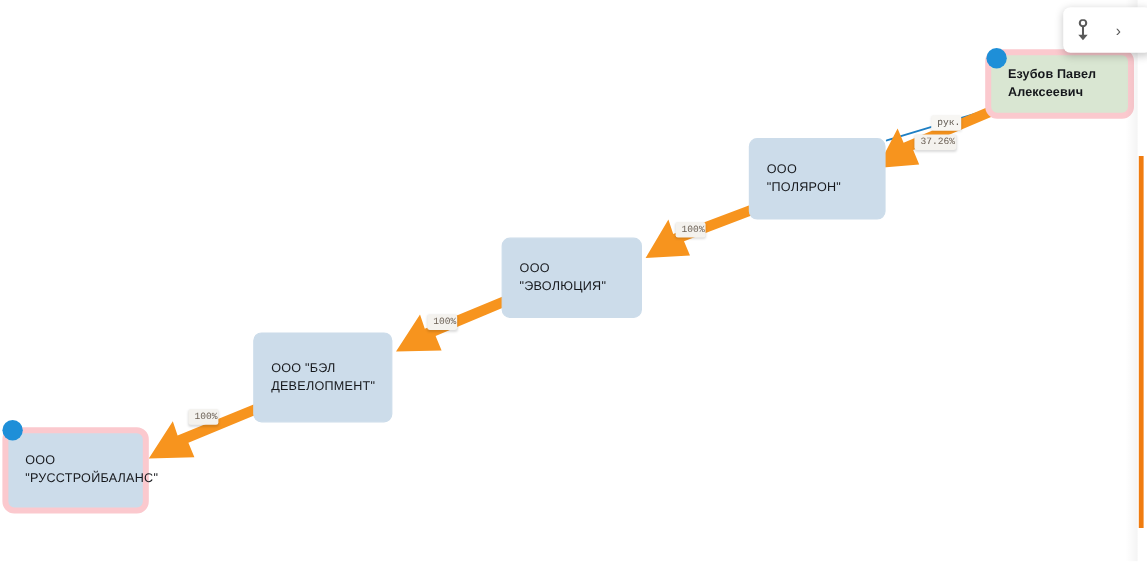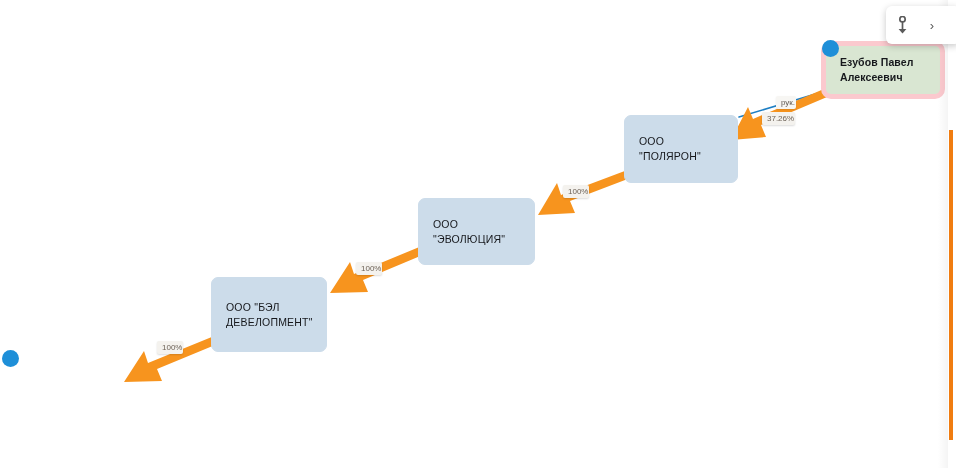--- a/index.html
+++ b/index.html
@@ -76,21 +76,21 @@
   .edge-label {
     position: absolute;
     font-size: 8px;
     color: #6d6257;
     background: #f4f2ee;
     padding: 2px 1px 2px 5px;
     border-radius: 2px;
     box-shadow: 0 1px 2px rgba(0,0,0,0.14);
     white-space: nowrap;
     z-index: 8;
-    font-family: Liberation Sans, sans-serif;
+    font-family: Liberation Mono, monospace;
   }
   .edge-label.plain {
     background: #f7f6f3;
     color: #5e574f;
     box-shadow: 0 1px 2px rgba(0,0,0,0.10);
   }
 
   
   #float-toolbar {
     position: absolute;
@@ -197,20 +197,24 @@
 
   <div class="node node-org" style="left:418px; top:198px; width:117px; height:67px;">
     <span class="node-label">ООО  "ЭВОЛЮЦИЯ"</span>
   </div>
 
   <div class="node node-org" style="left:211px; top:277px; width:116px; height:75px;">
     <span class="node-label">ООО  "БЭЛ
 ДЕВЕЛОПМЕНТ"</span>
   </div>
 
+  <div class="node node-highlight" style="left:2px; top:356px; width:122px; height:72px;">
+    <span class="node-label">ООО
+"РУССТРОЙБАЛАНС"</span>
+  </div>
   <div class="node-dot" style="left:2px; top:350px;"></div>
 
   <div class="edge-label plain" style="left:776px; top:96px;">рук.</div>
 
   <div class="edge-label" style="left:762px; top:112px;">37.26%</div>
 
   <div class="edge-label" style="left:563px; top:185px;">100%</div>
 
   <div class="edge-label" style="left:356px; top:262px;">100%</div>
 

